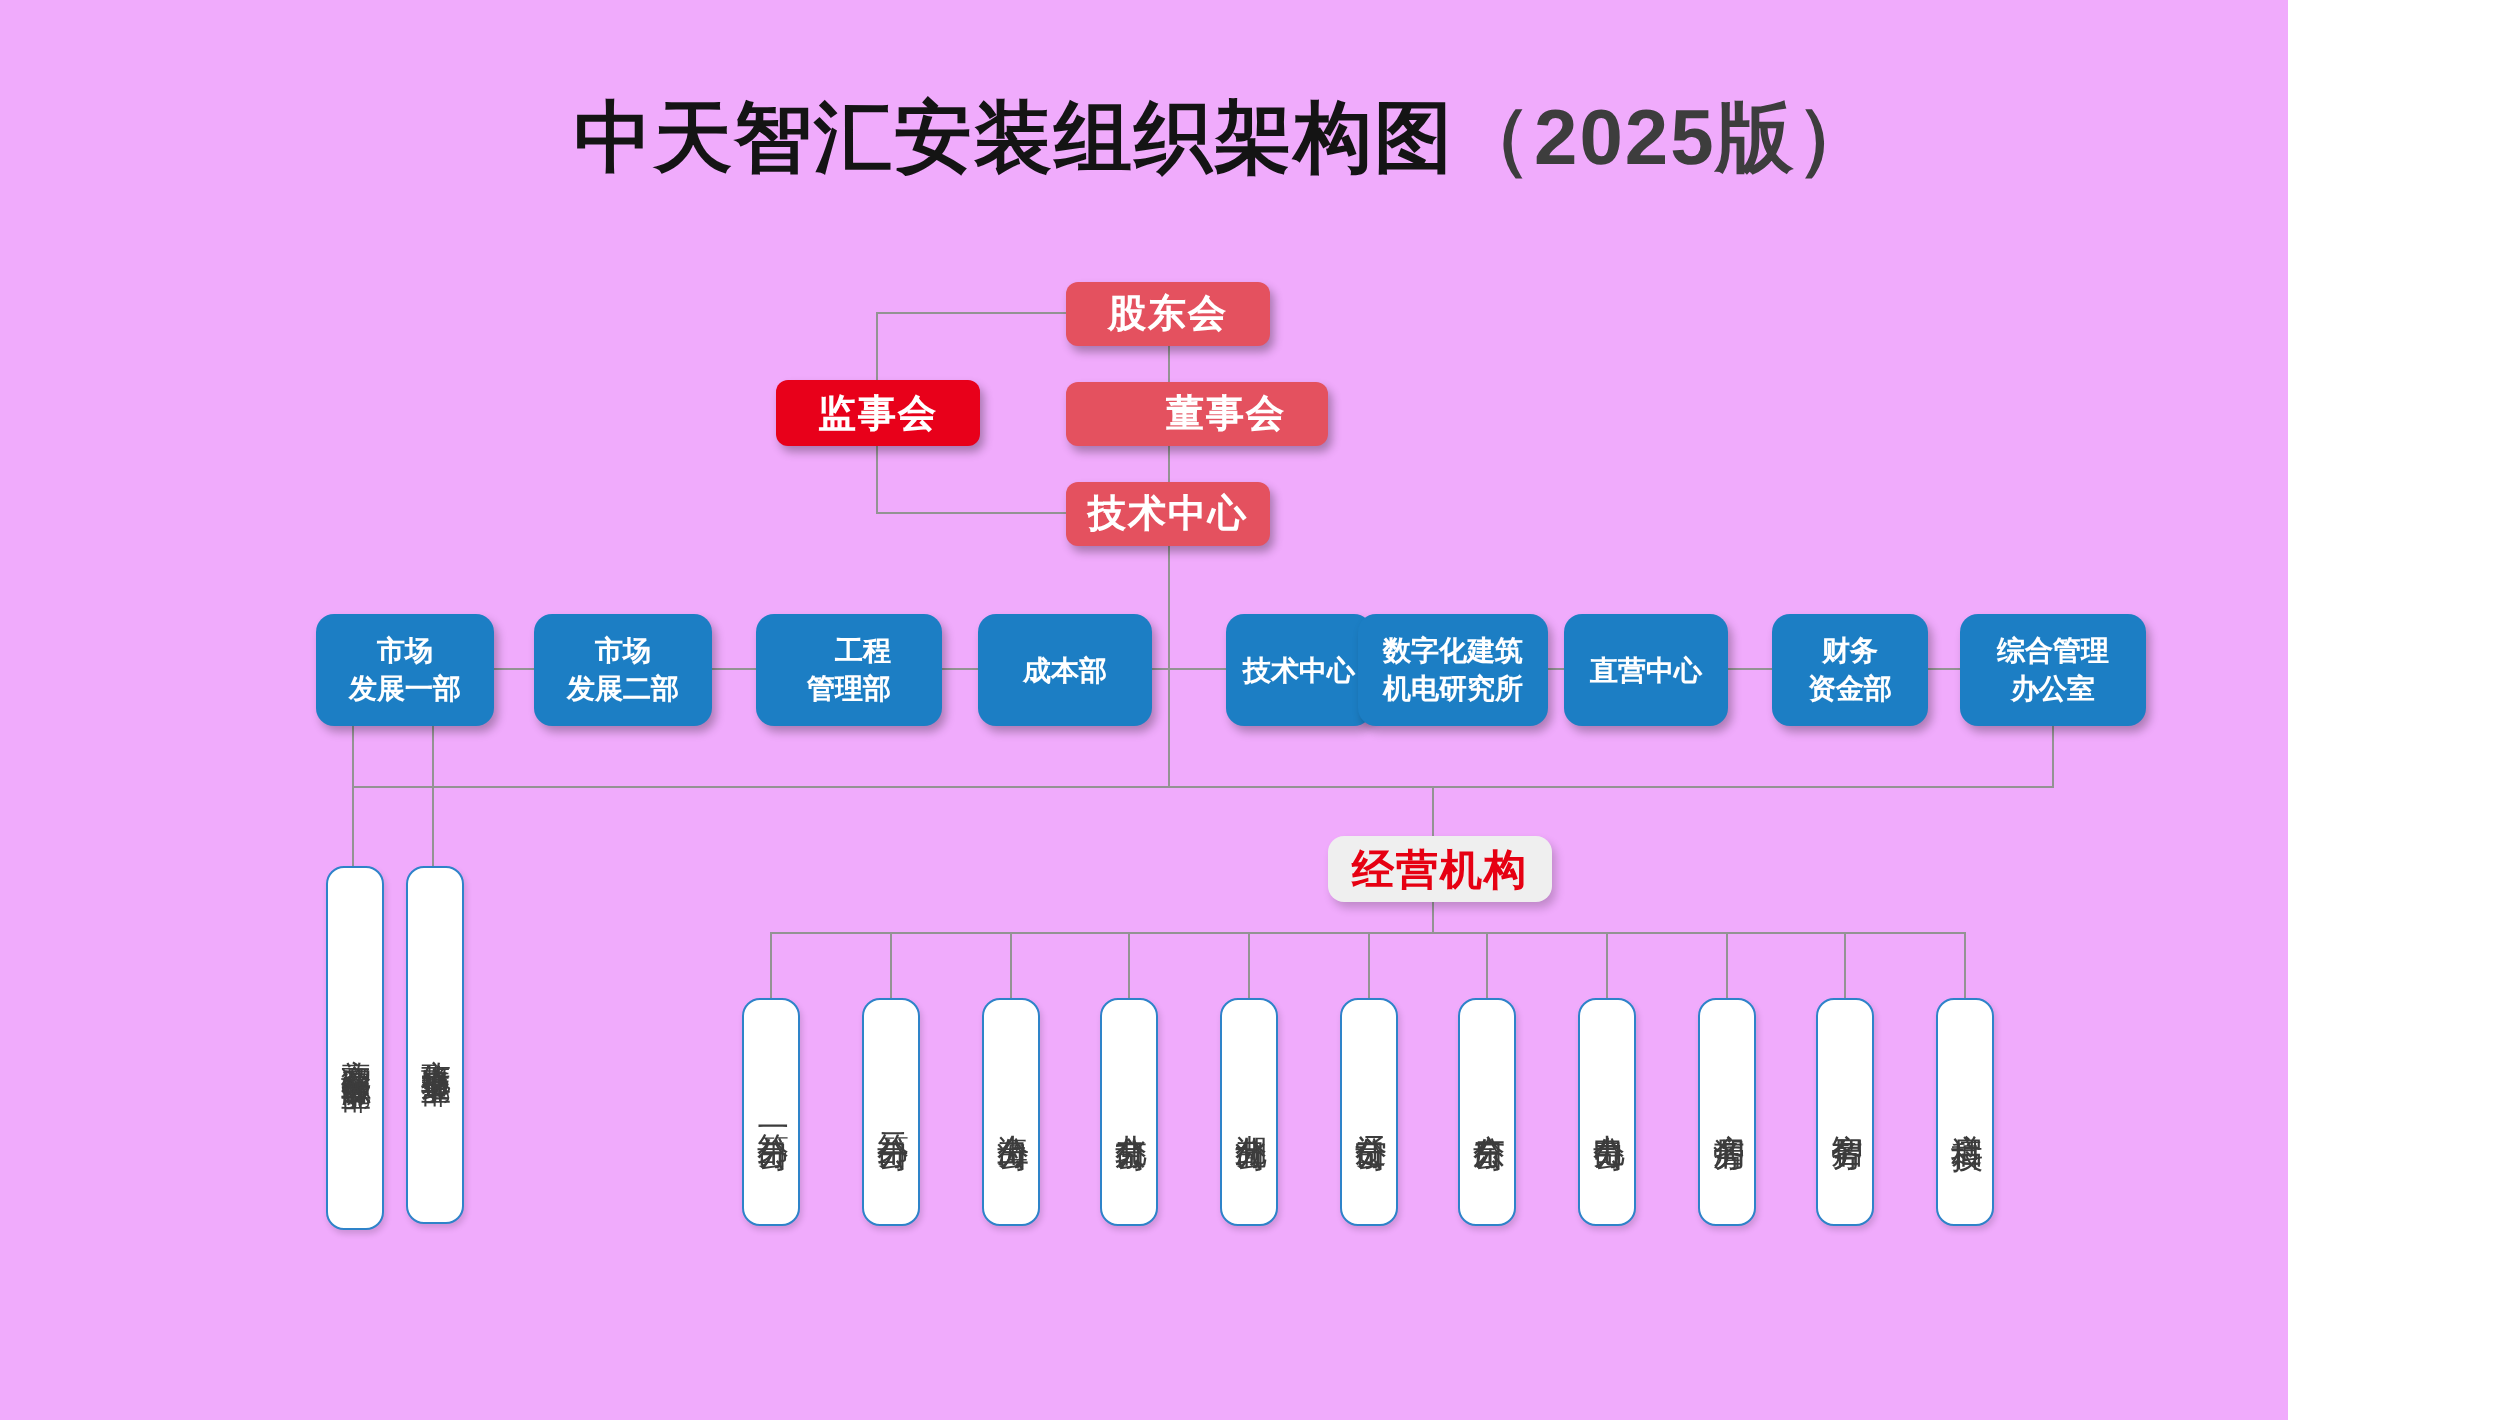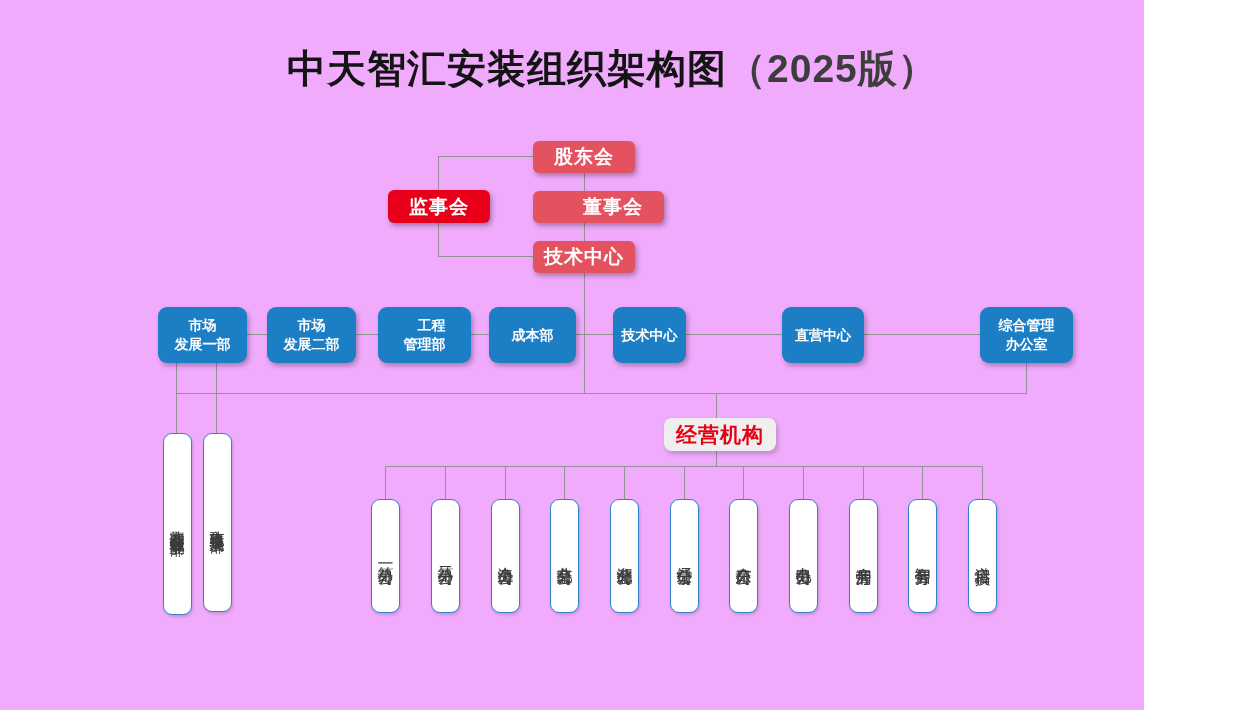--- a/index.html
+++ b/index.html
@@ -81,21 +81,25 @@
   <div class="red-box" style="left:533px;top:241px;width:102px;height:32px;">技术中心</div>
 
   <div class="blue-box" style="left:158px;width:89px;">市场
 发展一部</div>
   <div class="blue-box" style="left:267px;width:89px;">市场
 发展二部</div>
   <div class="blue-box" style="left:378px;width:93px;text-align:right;">工程
 管理部</div>
   <div class="blue-box" style="left:489px;width:87px;">成本部</div>
   <div class="blue-box" style="left:613px;width:73px;">技术中心</div>
+  <div class="blue-box" style="left:679px;width:95px;">数字化建筑
+机电研究所</div>
   <div class="blue-box" style="left:782px;width:82px;">直营中心</div>
+  <div class="blue-box" style="left:886px;width:78px;">财务
+资金部</div>
   <div class="blue-box" style="left:980px;width:93px;">综合管理
 办公室</div>
 
   <div class="v-box" style="left:163px;top:433px;width:27px;height:180px;">高效空调和综合能源事业部</div>
   <div class="v-box" style="left:203px;top:433px;width:27px;height:177px;">市政轨道交通事业部</div>
 
   <div class="label-box" style="left:664px;top:418px;width:112px;height:33px;">经营机构</div>
 
   <div class="v-box branch" style="left:371px;">第一分公司</div>
   <div class="v-box branch" style="left:431px;">第二分公司</div>

